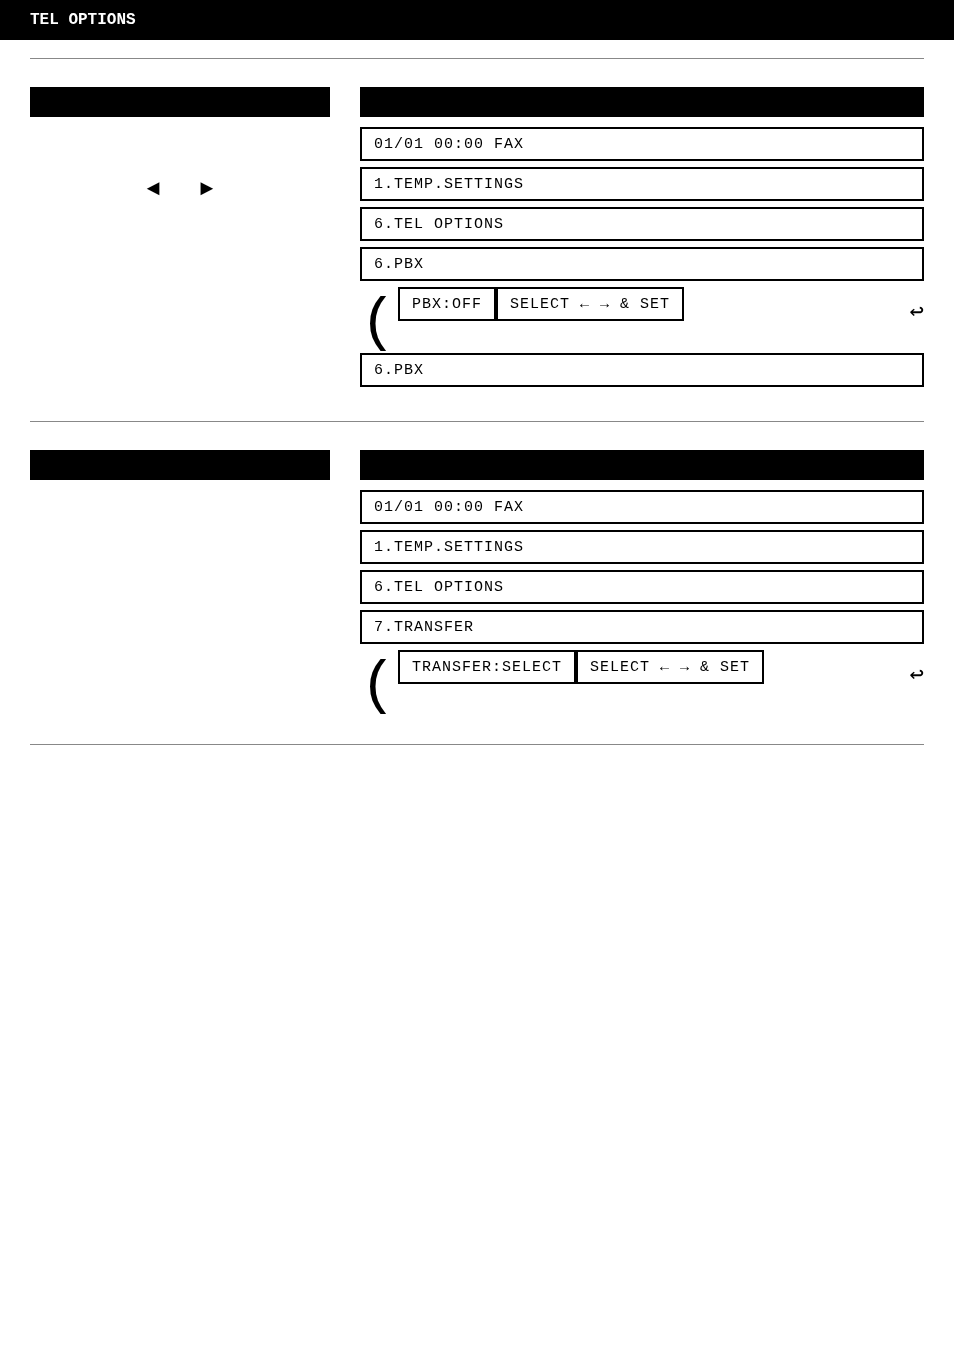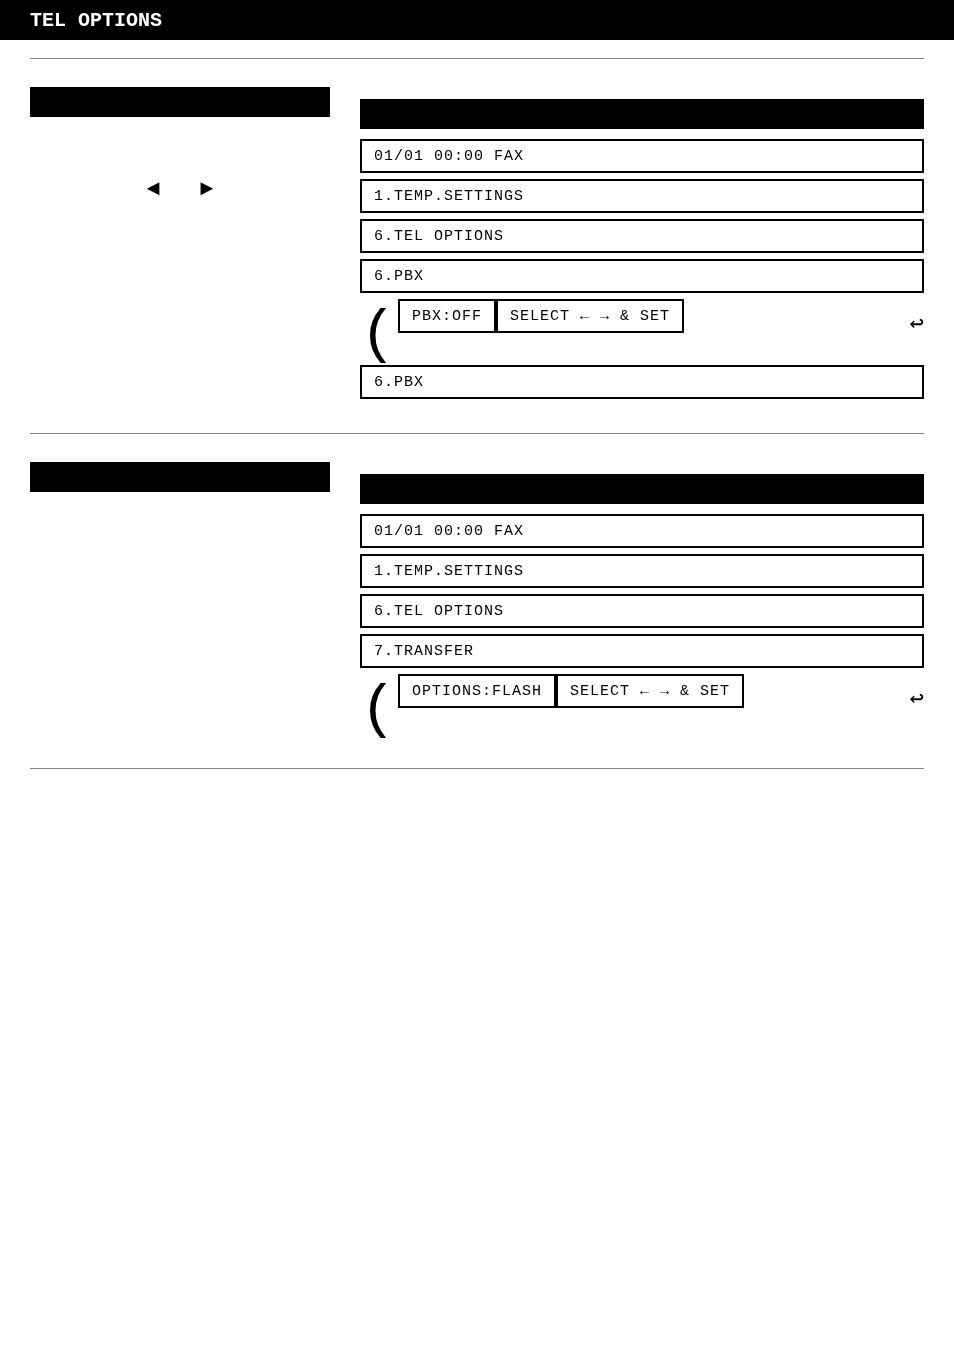--- a/index.html
+++ b/index.html
@@ -29,21 +29,21 @@
       background: #000000;
       width: 100%;
       height: 40px;
       display: flex;
       align-items: center;
       padding: 0 30px;
     }
 
     .top-header-bar span {
       color: #ffffff;
-      font-size: 20px;
+      font-size: 16px;
       font-weight: bold;
       font-family: 'Courier New', Courier, monospace;
     }
 
     
     .separator {
       border: none;
       border-top: 1px solid #888;
       margin: 18px 30px;
     }
@@ -58,21 +58,20 @@
 
     .left-panel {
       flex: 1;
       min-width: 220px;
       max-width: 300px;
     }
 
     .right-panel {
       flex: 1;
       min-width: 260px;
-      margin-top: 12px;
     }
 
     
     .panel-header {
       background: #000000;
       color: #ffffff;
       font-family: 'Courier New', Courier, monospace;
       font-size: 13px;
       font-weight: bold;
       padding: 5px 10px;
@@ -219,21 +218,21 @@
         <span>6.TEL OPTIONS</span>
       </div>
       <div class="lcd-box">
         <span>7.TRANSFER</span>
       </div>
 
       <div class="brace-section">
         <div class="brace-left">(</div>
         <div class="brace-boxes">
           <div class="lcd-box">
-            <span>OPTIONS:FLASH</span>
+            <span>TRANSFER:SELECT</span>
           </div>
           <div class="lcd-box">
             <span>SELECT ← → &amp; SET</span>
           </div>
         </div>
         <div style="display:flex;flex-direction:column;align-items:center;justify-content:flex-start;font-size:24px;margin-top:10px;margin-left:4px;">↩</div>
       </div>
 
     </div>
 

